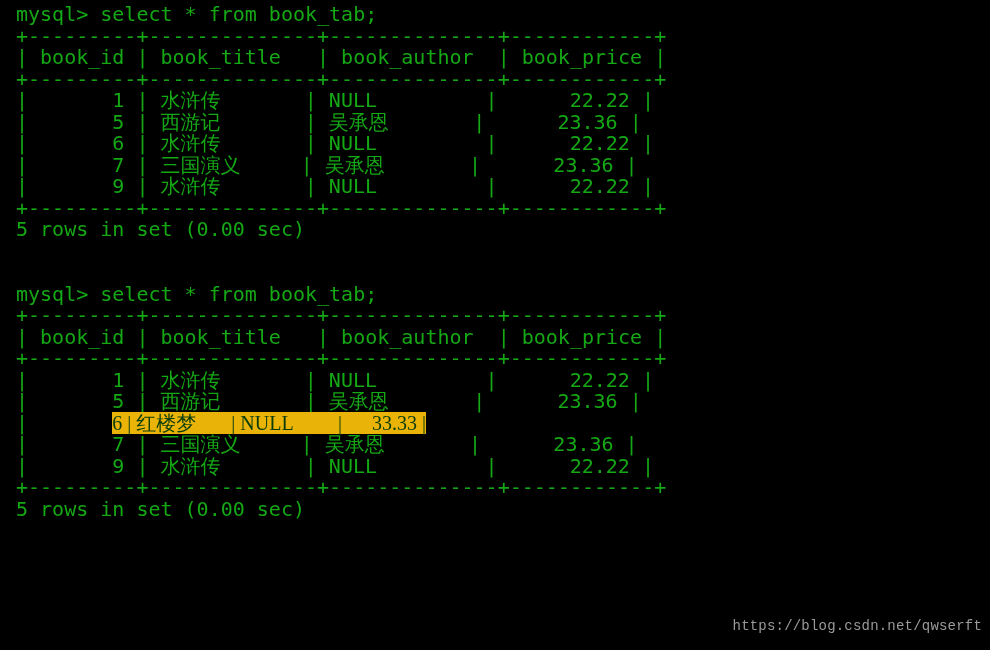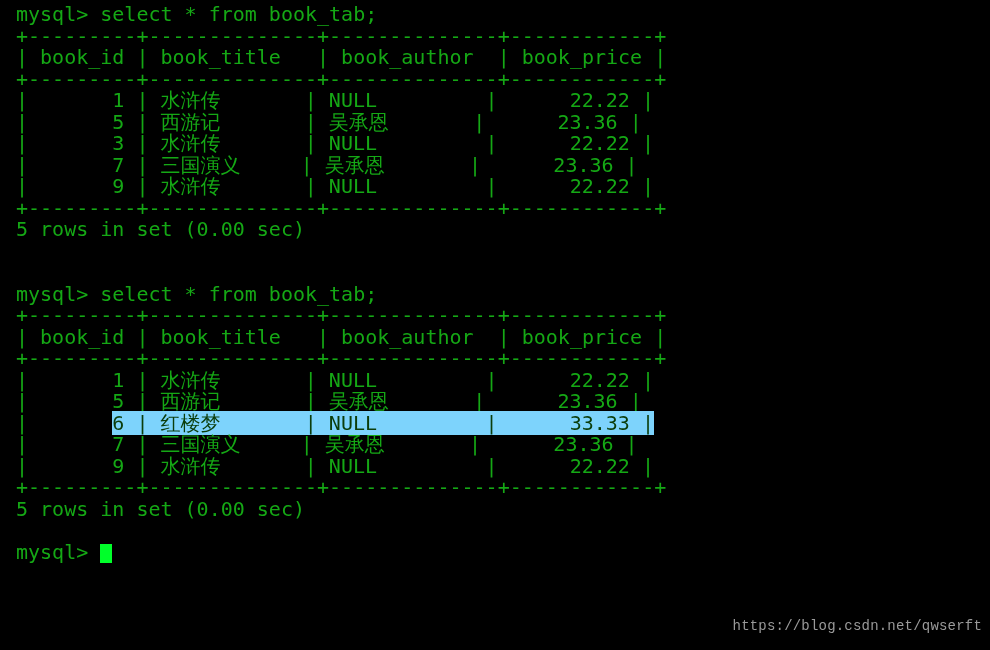--- a/index.html
+++ b/index.html
@@ -38,22 +38,23 @@
     font-family: "DejaVu Sans Mono", "Liberation Mono", monospace;
   }
   .line.blank {
     color: transparent;
   }
   .row-inner {
     display: inline-block;
     white-space: pre;
   }
   .hl {
-    background: #7dd3fc;
+    background: #eab308;
     color: #0b3d0b;
+    font-family: Liberation Serif, serif;
   }
   .cursor {
     display: inline-block;
     width: 12px;
     height: 19px;
     background: #00ff2a;
     vertical-align: -4px;
   }
   .watermark {
     position: absolute;
@@ -70,35 +71,34 @@
 <body>
 
 <div id="terminal">
   <div class="screen" id="screen">
       <div class="line">mysql&gt; select * from book_tab;</div>
       <div class="line">+---------+--------------+--------------+------------+</div>
       <div class="line">| book_id | book_title   | book_author  | book_price |</div>
       <div class="line">+---------+--------------+--------------+------------+</div>
       <div class="line">|       1 | 水浒传       | NULL         |      22.22 |</div>
       <div class="line">|       5 | 西游记       | 吴承恩       |      23.36 |</div>
-      <div class="line">|       3 | 水浒传       | NULL         |      22.22 |</div>
+      <div class="line">|       6 | 水浒传       | NULL         |      22.22 |</div>
       <div class="line">|       7 | 三国演义     | 吴承恩       |      23.36 |</div>
       <div class="line">|       9 | 水浒传       | NULL         |      22.22 |</div>
       <div class="line">+---------+--------------+--------------+------------+</div>
       <div class="line">5 rows in set (0.00 sec)</div>
       <div class="line blank"> </div>
       <div class="line blank"> </div>
       <div class="line">mysql&gt; select * from book_tab;</div>
       <div class="line">+---------+--------------+--------------+------------+</div>
       <div class="line">| book_id | book_title   | book_author  | book_price |</div>
       <div class="line">+---------+--------------+--------------+------------+</div>
       <div class="line">|       1 | 水浒传       | NULL         |      22.22 |</div>
       <div class="line">|       5 | 西游记       | 吴承恩       |      23.36 |</div>
       <div class="line"><span class="row-inner">|       </span><span class="hl">6 | 红楼梦       | NULL         |      33.33 |</span></div>
       <div class="line">|       7 | 三国演义     | 吴承恩       |      23.36 |</div>
       <div class="line">|       9 | 水浒传       | NULL         |      22.22 |</div>
       <div class="line">+---------+--------------+--------------+------------+</div>
       <div class="line">5 rows in set (0.00 sec)</div>
       <div class="line blank"> </div>
-      <div class="line"><span class="row-inner">mysql&gt; </span><span class="cursor"></span></div>
     </div>
   <div class="watermark">https://blog.csdn.net/qwserft</div>
 </div>
 
 </body></html>

